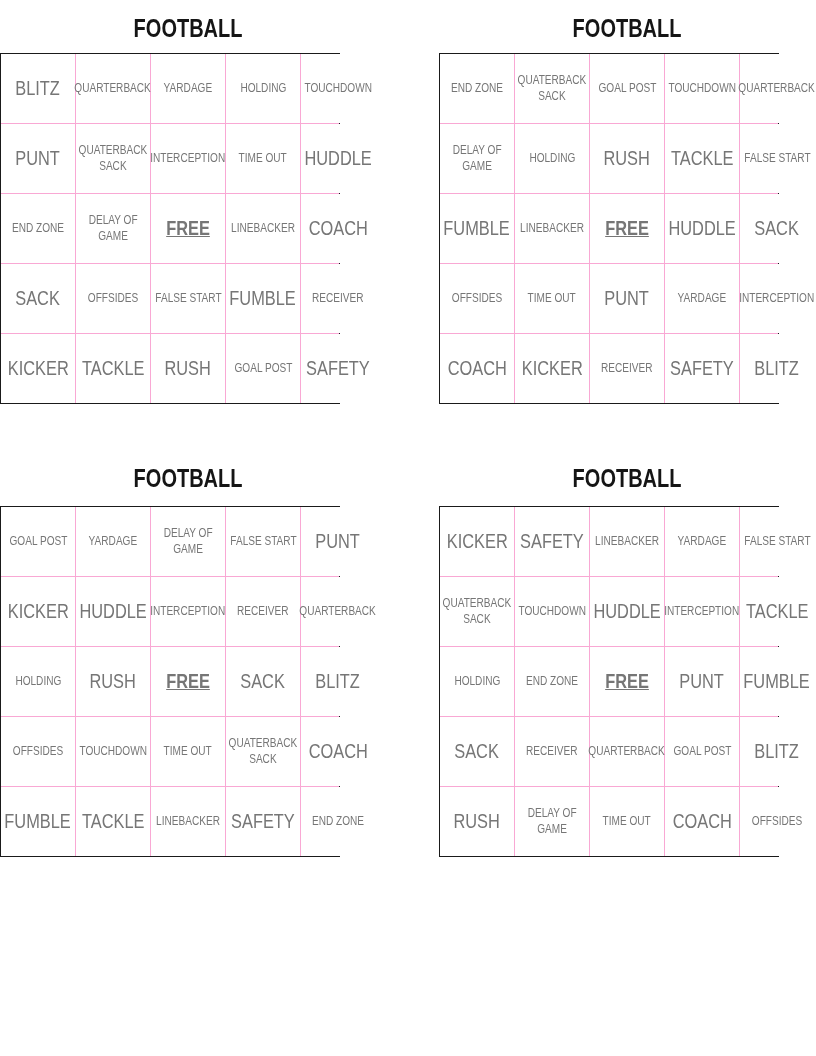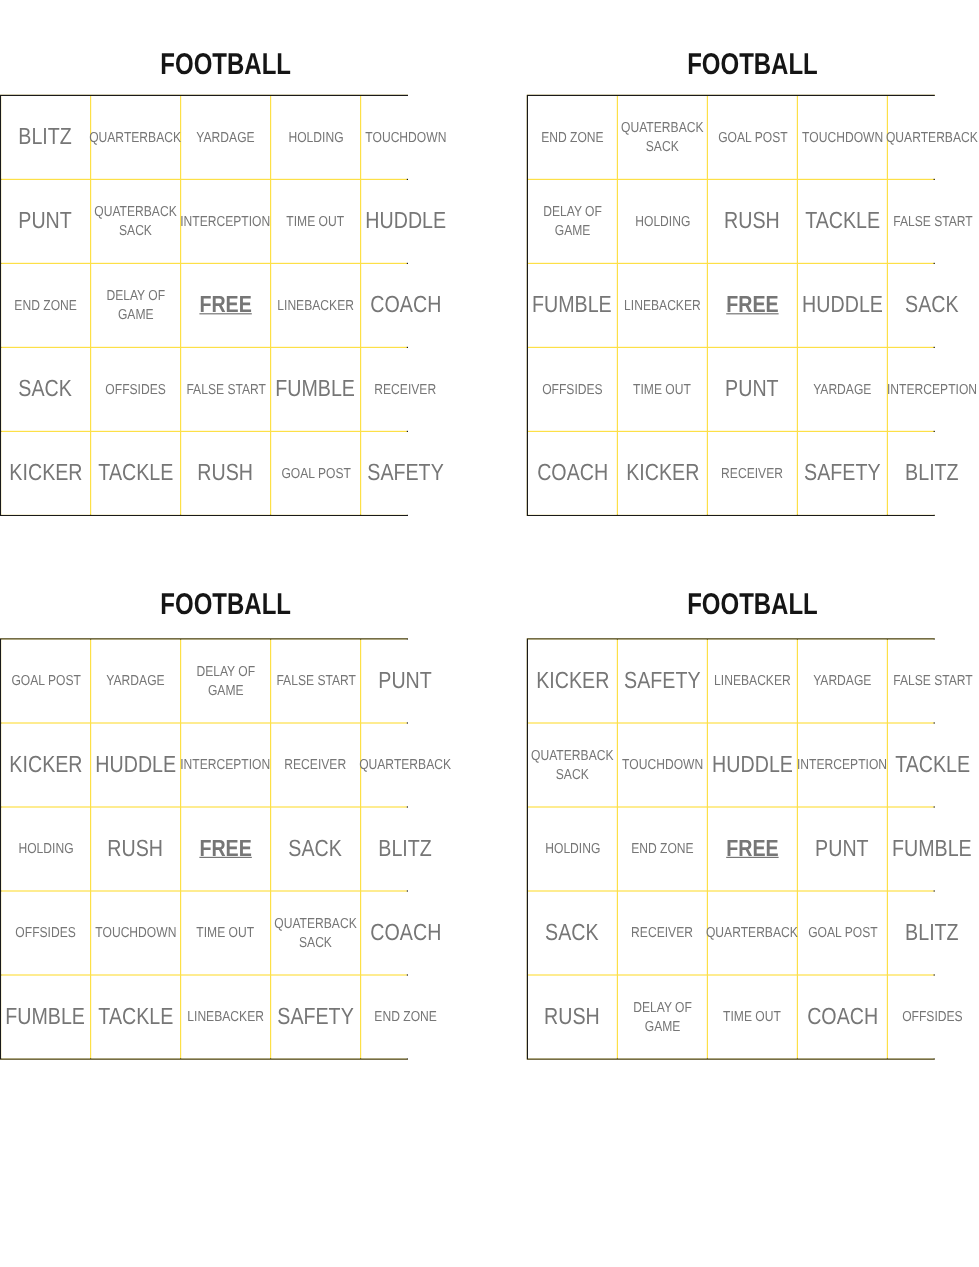--- a/index.html
+++ b/index.html
@@ -26,35 +26,34 @@
 
   .card-title {
     height: 32px;
     line-height: 32px;
     text-align: center;
     color: #151515;
     font-size: 25px;
     font-weight: 600;
     margin-bottom: 9px;
     white-space: nowrap;
-    margin-top: 26px;
   }
   .card.pos-bl .card-title, .card.pos-br .card-title { margin-bottom: 12px; }
   .card-title .squeeze {
     display: inline-block;
     transform: scaleX(0.80);
     transform-origin: center center;
   }
 
   .grid {
     display: grid;
     grid-template-columns: repeat(5, 74px);
     grid-auto-rows: 69px;
     gap: 1px;
-    background: #fde047;
+    background: #f9a8d4;
     border: 1px solid #1a1a1a;
     width: 340px;
     box-sizing: border-box;
   }
   .cell {
     background: #ffffff;
     display: flex;
     align-items: center;
     justify-content: center;
     text-align: center;

